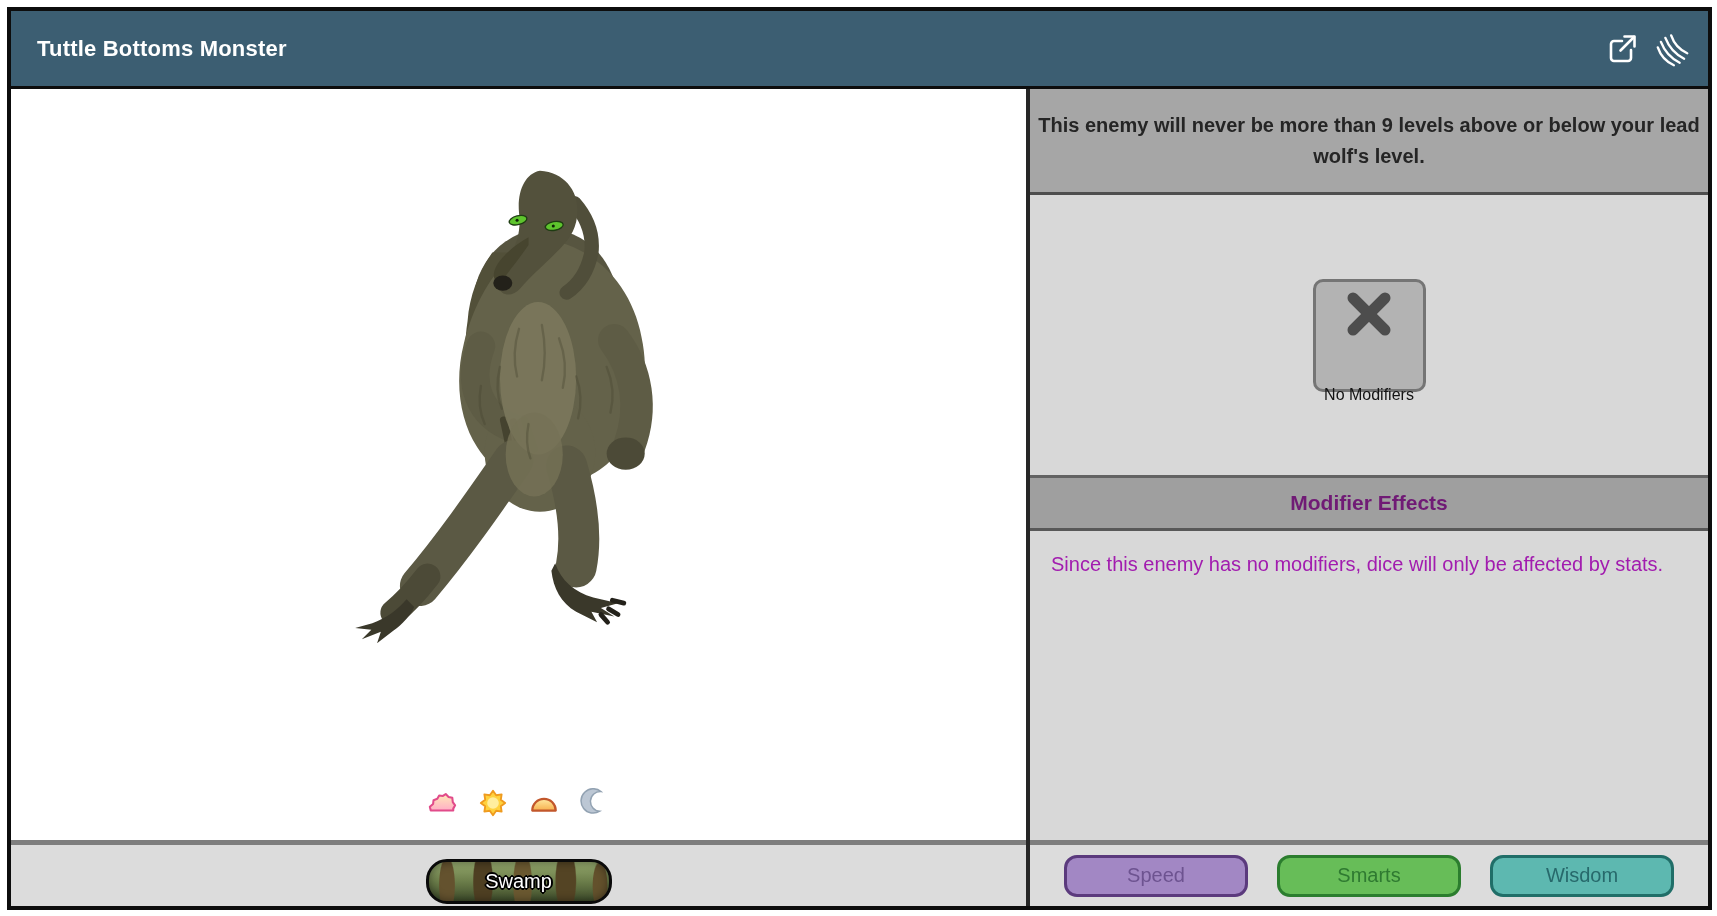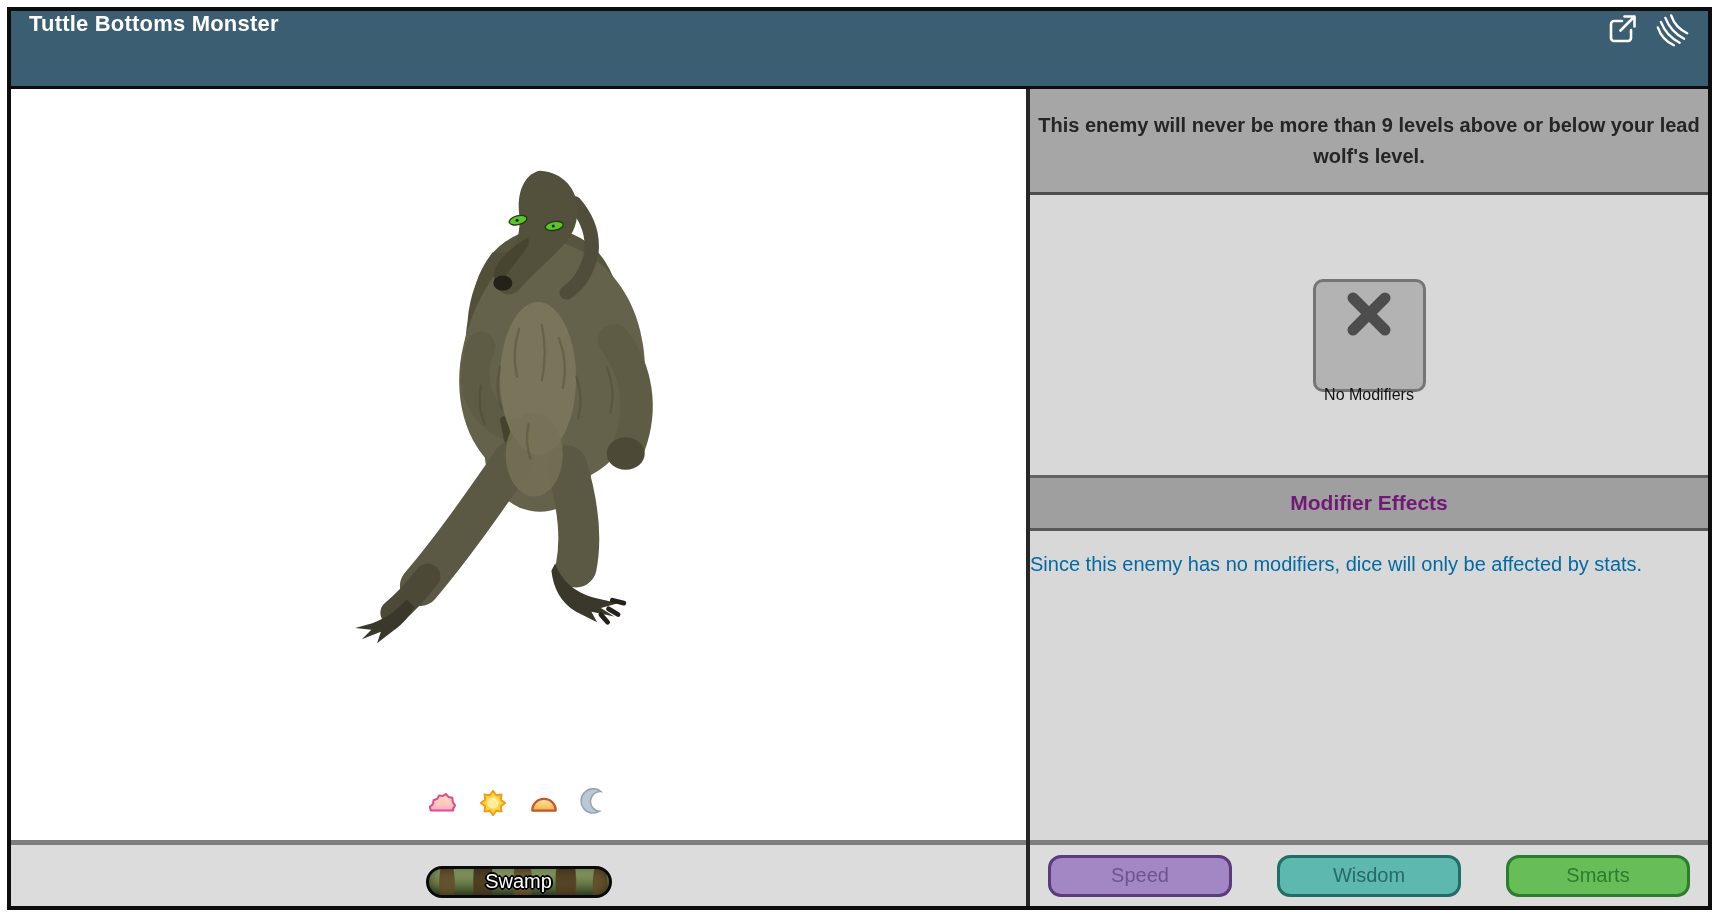--- a/index.html
+++ b/index.html
@@ -6,21 +6,21 @@
   html,body { width:1717px; height:916px; background:#ffffff; font-family:"Liberation Sans", sans-serif; overflow:hidden; }
 
   .widget{
     position:absolute; left:7px; top:7px; width:1705px; height:903px;
     border:4px solid #0d0d0d; background:#fff; display:flex; flex-direction:column;
   }
 
   
   .titlebar{
     height:78px; background:var(--header-bg,#3c5e72); border-bottom:3px solid #0d0d0d;
-    display:flex; padding:0 16px 0 18px; flex:none;
+    display:flex; align-items:center; padding:0 16px 0 26px; flex:none;
   }
   .titlebar .title{ color:#fff; font-size:22px; font-weight:bold; letter-spacing:.2px; }
   .titlebar .spacer{ flex:1; }
   .titlebar .hicon{ width:36px; height:36px; margin-left:16px; display:flex; align-items:center; justify-content:center; cursor:pointer; }
 
   
   .main{ flex:1; display:flex; min-height:0; }
 
   .left-col{ width:1019px; flex:none; display:flex; flex-direction:column; border-right:4px solid #262626; background:#fff; }
   .banner{
@@ -31,21 +31,21 @@
   .stage{ flex:1; background:#fff; display:flex; flex-direction:column; align-items:center; min-height:0; }
   .monster{ margin-top:48px; flex:none; }
   .time-row{ margin-top:auto; margin-bottom:22px; display:flex; gap:21px; align-items:center; }
   .time-ic{ width:30px; height:30px; }
 
   .footer{ height:66px; flex:none; border-top:5px solid #7e7e7e; background:var(--footer-gray,#dcdcdc);
            display:flex; align-items:center; }
   .footer.left{ justify-content:center; }
 
   .swamp-btn{
-    width:186px; height:32px; border:3px solid #0a0a0a; border-radius:21px;
+    width:186px; height:45px; border:3px solid #0a0a0a; border-radius:21px;
     display:flex; align-items:center; justify-content:center; cursor:pointer;
     color:#fff; font-size:20px;
     text-shadow:-2px 0 #000, 2px 0 #000, 0 -2px #000, 0 2px #000, -1px -1px #000, 1px 1px #000, 1px -1px #000, -1px 1px #000;
     background-color:#5d6b43;
     background-image:
       radial-gradient(ellipse 16px 58px at 10% 60%, #64522e 0 46%, rgba(0,0,0,0) 52%),
       radial-gradient(ellipse 20px 66px at 30% 50%, #4e3f22 0 46%, rgba(0,0,0,0) 52%),
       radial-gradient(ellipse 19px 66px at 52% 56%, #6a5830 0 46%, rgba(0,0,0,0) 52%),
       radial-gradient(ellipse 21px 66px at 76% 48%, #544424 0 46%, rgba(0,0,0,0) 52%),
       radial-gradient(ellipse 15px 50px at 95% 62%, #63512c 0 46%, rgba(0,0,0,0) 52%),
@@ -66,23 +66,23 @@
     display:flex; flex-direction:column; align-items:center;gap:46px;
   }
   .no-mod-box .xwrap{ flex:1; display:flex; align-items:center; justify-content:center; padding-top:6px; }
   .no-mod-box .nm-label{ font-size:16px; color:#141414; margin-bottom:6px; white-space:nowrap; }
 
   .effects-header{
     height:56px; flex:none; background:#9f9f9f; border-top:3px solid #636363; border-bottom:3px solid #585858;
     display:flex; align-items:center; justify-content:center;
     font-size:21px; font-weight:bold; color:#701a75;
   }
-  .effects-body{ flex:1; background:var(--panel-light,#d8d8d8); padding:16px 0; font-size:20px; color:#0369a1; line-height:1.7; }
-
-  .footer.right{ justify-content:space-between; padding:0 18px; }
+  .effects-body{ flex:1; background:var(--panel-light,#d8d8d8); padding:16px 21px; font-size:20px; color:#a21caf; line-height:1.7; }
+
+  .footer.right{ justify-content:space-between; padding:0 34px; }
   .stat-btn{
     width:184px; height:42px; border-radius:13px; border:3px solid #555;
     display:flex; align-items:center; justify-content:center;
     font-size:20px; cursor:pointer; background:#ccc;
   }
 </style>
 </head>
 <body>
 
 <div class="widget">
@@ -216,18 +216,18 @@
           <div class="nm-label">No Modifiers</div>
         </div>
       </div>
 
       <div class="effects-header">Modifier Effects</div>
 
       <div class="effects-body">Since this enemy has no modifiers, dice will only be affected by stats.</div>
 
       <div class="footer right">
         <div class="stat-btn" style="background: rgb(162, 135, 196); border-color: rgb(91, 58, 125); color: rgb(109, 83, 144);">Speed</div>
+        <div class="stat-btn" style="background: rgb(103, 189, 88); border-color: rgb(43, 125, 46); color: rgb(47, 122, 49);">Smarts</div>
         <div class="stat-btn" style="background: rgb(93, 184, 176); border-color: rgb(32, 110, 104); color: rgb(39, 105, 107);">Wisdom</div>
-        <div class="stat-btn" style="background: rgb(103, 189, 88); border-color: rgb(43, 125, 46); color: rgb(47, 122, 49);">Smarts</div>
       </div>
     </div>
   </div>
 </div>
 
 </body></html>

